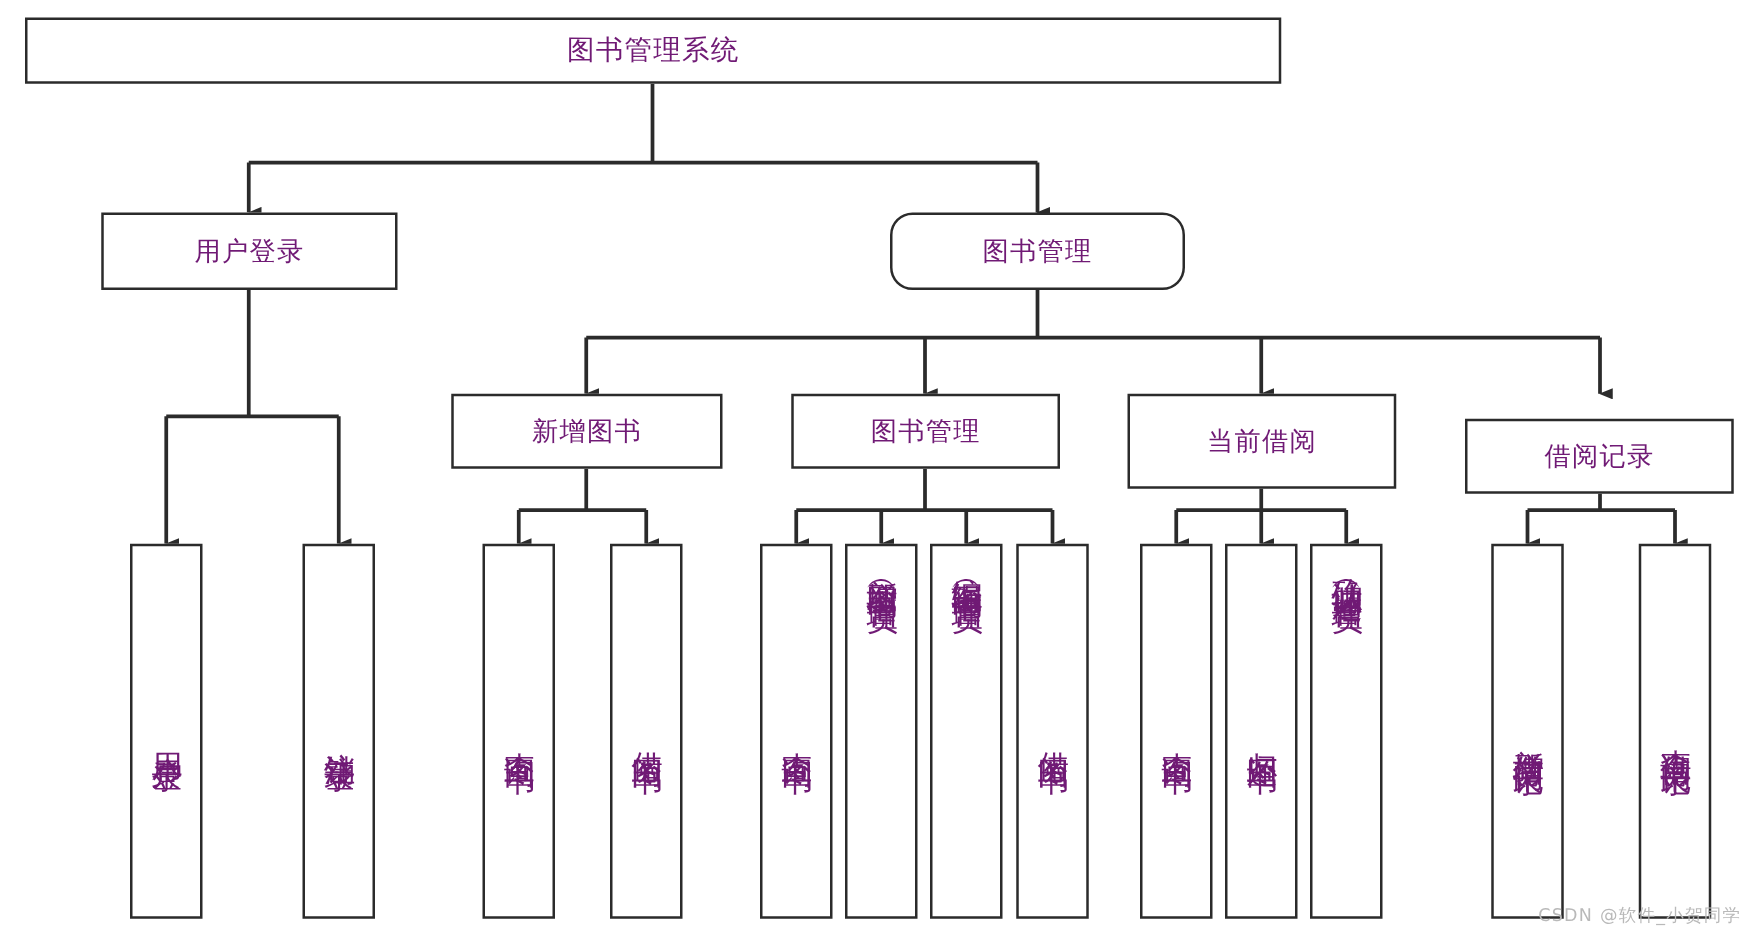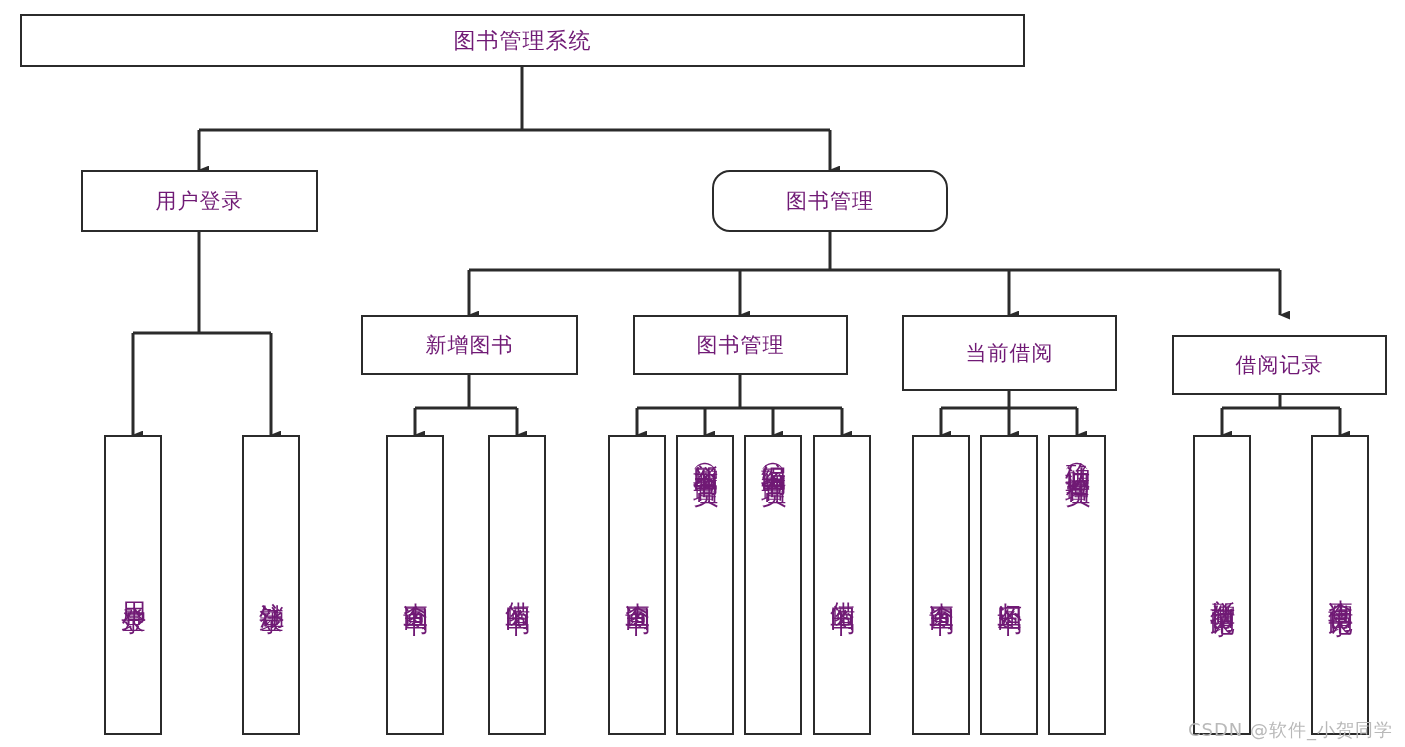--- a/index.html
+++ b/index.html
@@ -44,21 +44,21 @@
     letter-spacing:3px;
     line-height:1.05;
     white-space:normal;
     max-height:292px;
   }
   .node.leaf.mid .lbl{align-self:center;}
 
   .watermark{
     position:absolute;
     right:12px;bottom:5px;
-    font-size:18px;
+    font-size:14px;
     color:#b9b9b9;
     letter-spacing:1px;
     white-space:nowrap;
     user-select:none;
   }
 </style>
 </head>
 <body>
 
 <div id="canvas">

